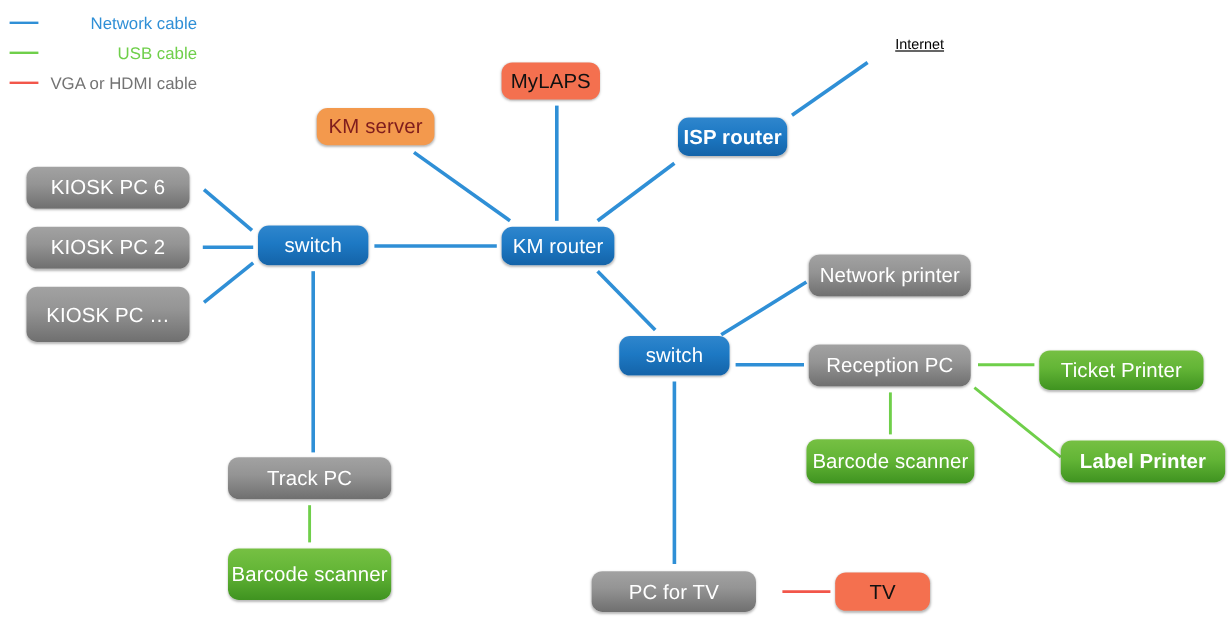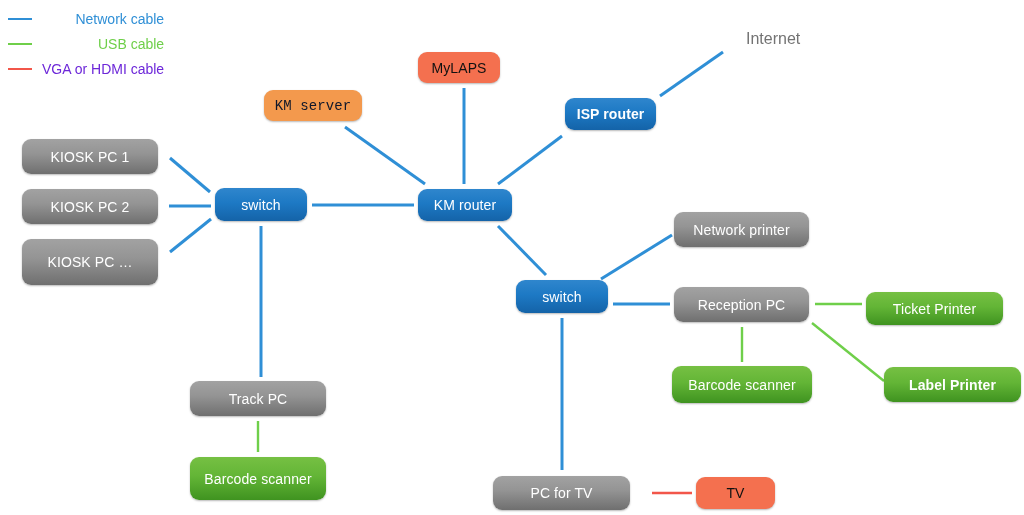--- a/index.html
+++ b/index.html
@@ -26,53 +26,53 @@
     height: 515px;
     pointer-events: none;
   }
   .node {
     position: absolute;
     box-sizing: border-box;
     display: flex;
     align-items: center;
     justify-content: center;
     border-radius: 9px;
-    font-size: 14px;
+    font-size: 17px;
     line-height: 1;
     letter-spacing: 0.1px;
     white-space: nowrap;
     text-align: center;
     box-shadow: 0 1px 2px rgba(0,0,0,0.28);
   }
   .node.grey {
     background: linear-gradient(to bottom, #a2a2a2 0%, #949494 42%, #6f6f6f 100%);
     color: #ffffff;
   }
   .node.blue {
     background: linear-gradient(to bottom, #2f86cd 0%, #1d79c4 45%, #1463a8 100%);
     color: #ffffff;
   }
   .node.green {
     background: linear-gradient(to bottom, #76c043 0%, #63b536 45%, #3f9320 100%);
     color: #ffffff;
   }
   .node.orange {
     background: #f3994d;
-    color: #0f172a;
-    font-family: Liberation Mono, monospace;
+    color: #7f1d1d;
   }
   .node.salmon {
     background: #f4704f;
     color: #111111;
   }
   .plain-label {
     position: absolute;
-    font-size: 16px;
-    color: #737373;
+    font-size: 12px;
+    color: #000000;
     white-space: nowrap;
+    text-decoration: underline;
   }
   
   #legend {
     position: absolute;
     left: 8px;
     top: 6px;
   }
   .legend-row {
     display: flex;
     align-items: center;
@@ -122,28 +122,28 @@
       <div class="legend-row">
         <span class="legend-swatch" style="border-top-color: rgb(47, 143, 214);"></span>
         <span class="legend-text" style="color: rgb(47, 143, 214);">Network cable</span>
       </div>
       <div class="legend-row">
         <span class="legend-swatch" style="border-top-color: rgb(111, 207, 74);"></span>
         <span class="legend-text" style="color: rgb(111, 207, 74);">USB cable</span>
       </div>
       <div class="legend-row">
         <span class="legend-swatch" style="border-top-color: rgb(242, 86, 74);"></span>
-        <span class="legend-text" style="color: #6d28d9;">VGA or HDMI cable</span>
+        <span class="legend-text" style="color: #737373;">VGA or HDMI cable</span>
       </div>
     </div>
 
   <div class="plain-label" style="left:746px; top:30px;">Internet</div>
 
 <div class="node grey" style="left: 22px; top: 139px; width: 136px; height: 35px;">
-      <span>KIOSK PC 1</span>
+      <span>KIOSK PC 6</span>
     </div>
     <div class="node grey" style="left: 22px; top: 189px; width: 136px; height: 35px;">
       <span>KIOSK PC 2</span>
     </div>
     <div class="node grey" style="left: 22px; top: 239px; width: 136px; height: 46px;">
       <span>KIOSK PC …</span>
     </div>
     <div class="node blue" style="left: 215px; top: 188px; width: 92px; height: 33px;">
       <span>switch</span>
     </div>

